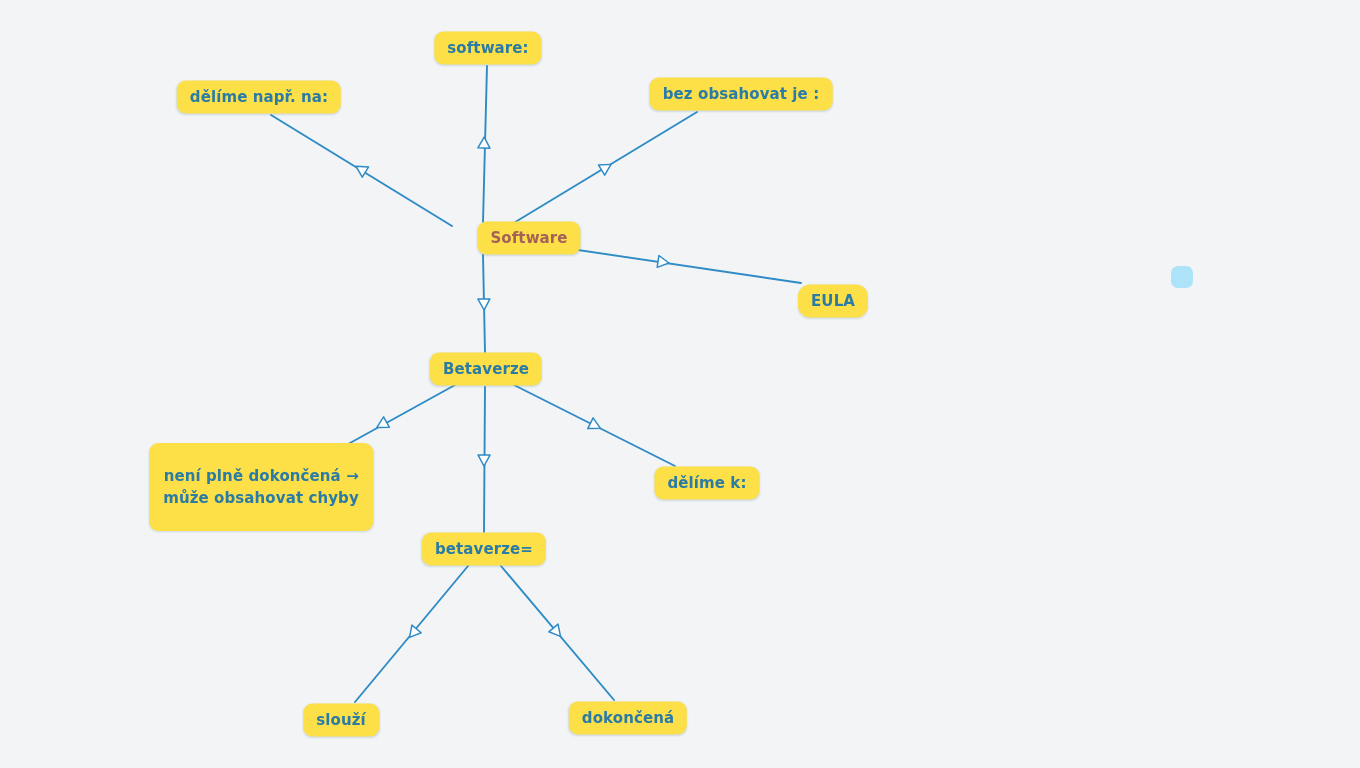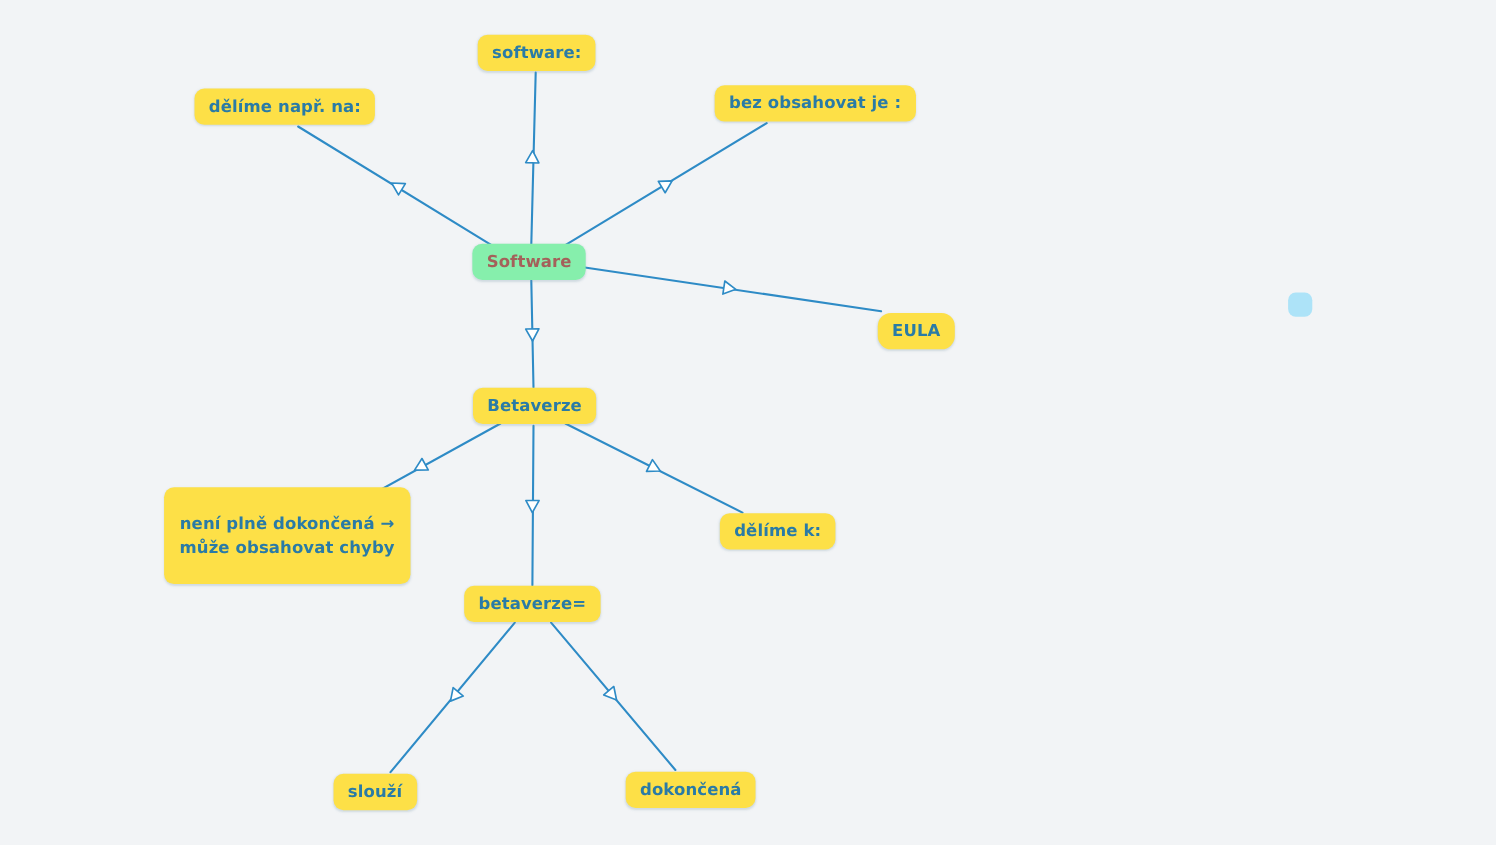--- a/index.html
+++ b/index.html
@@ -41,25 +41,26 @@
     font-weight: bold;
     font-size: 15px;
     line-height: 19px;
     letter-spacing: 0.1px;
     padding: 7px 13px;
     box-shadow: 0 1px 2px rgba(120,150,170,0.28);
     white-space: pre-line;
     transform: translate(-50%, -50%);
   }
   .node.root {
-    background: #86efac;
+    background: #fde047;
     color: #a4615a;
+    margin-left: 48px;
   }
   .node.multiline {
-    text-align: center;
+    text-align: right;
     justify-content: flex-start;
     line-height: 22px;
     padding: 22px 14px;
   }
   .node.blank {
     padding: 0;
     width: 22px;
     height: 22px;
     border-radius: 7px;
     background: #ade3f8;

